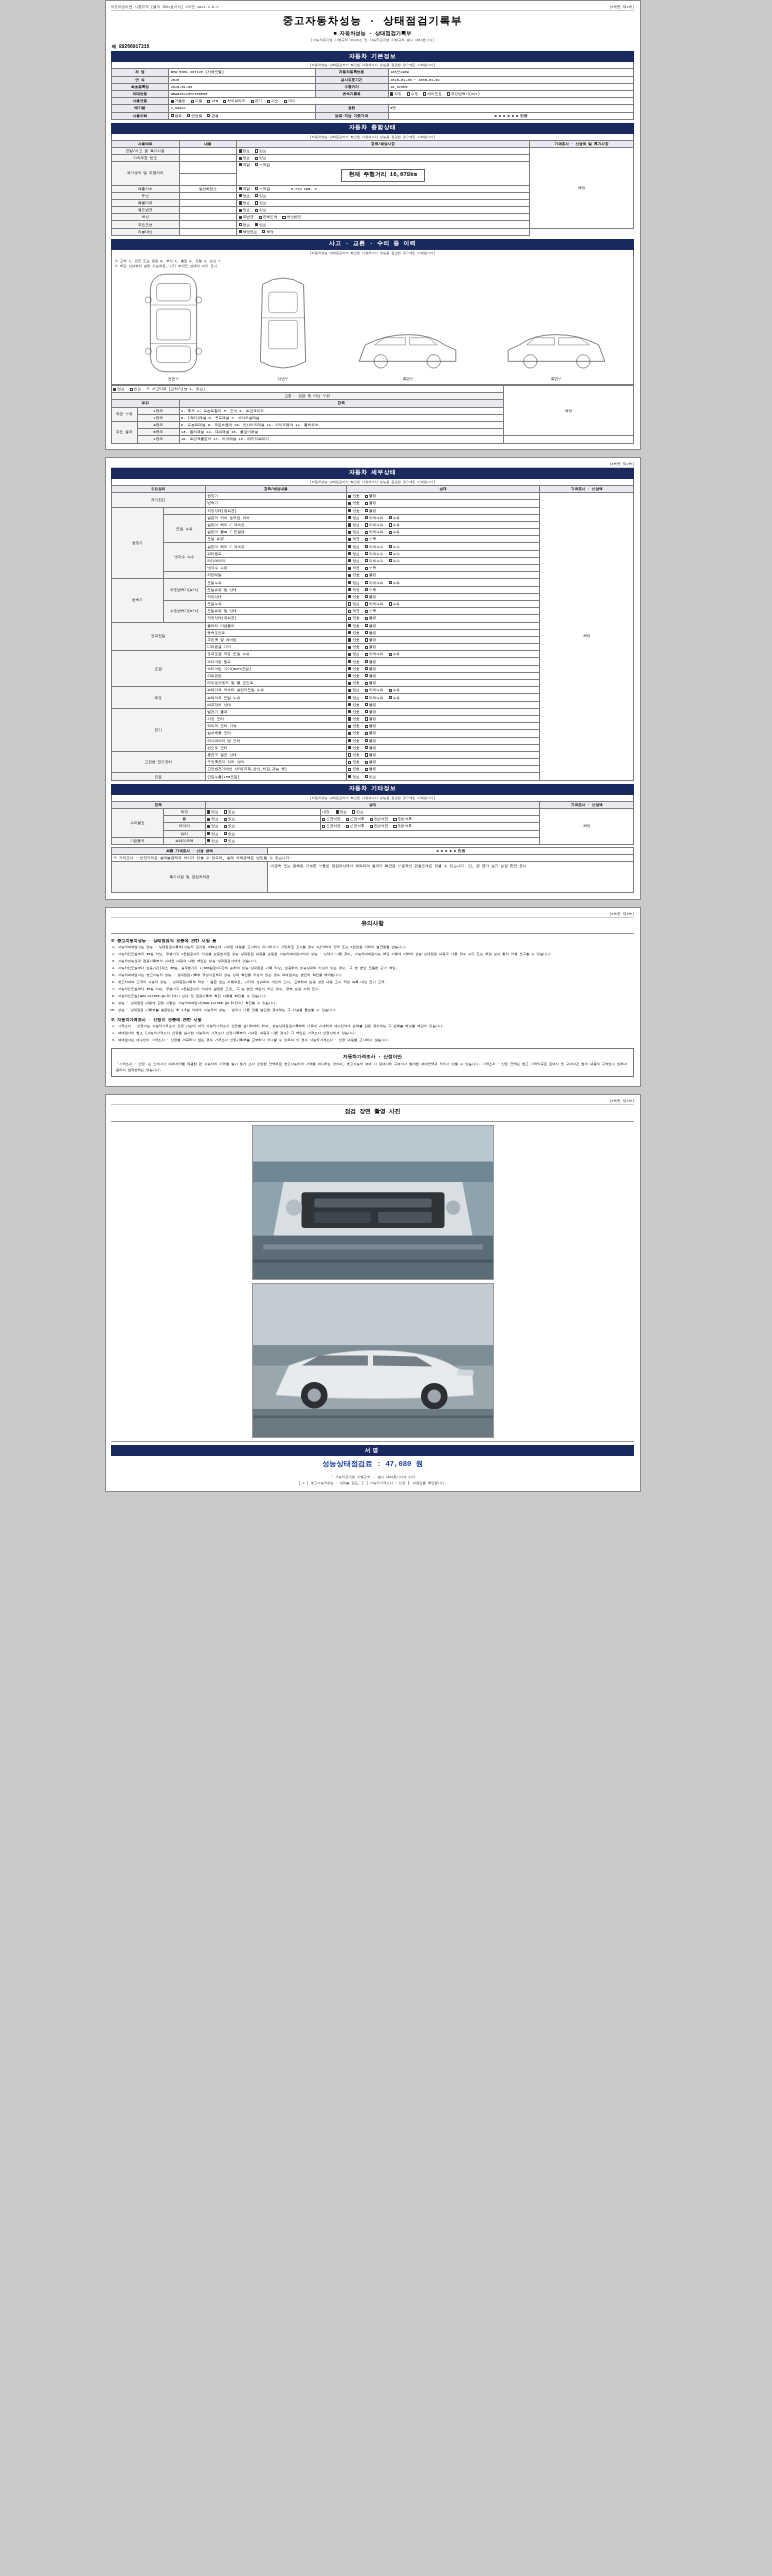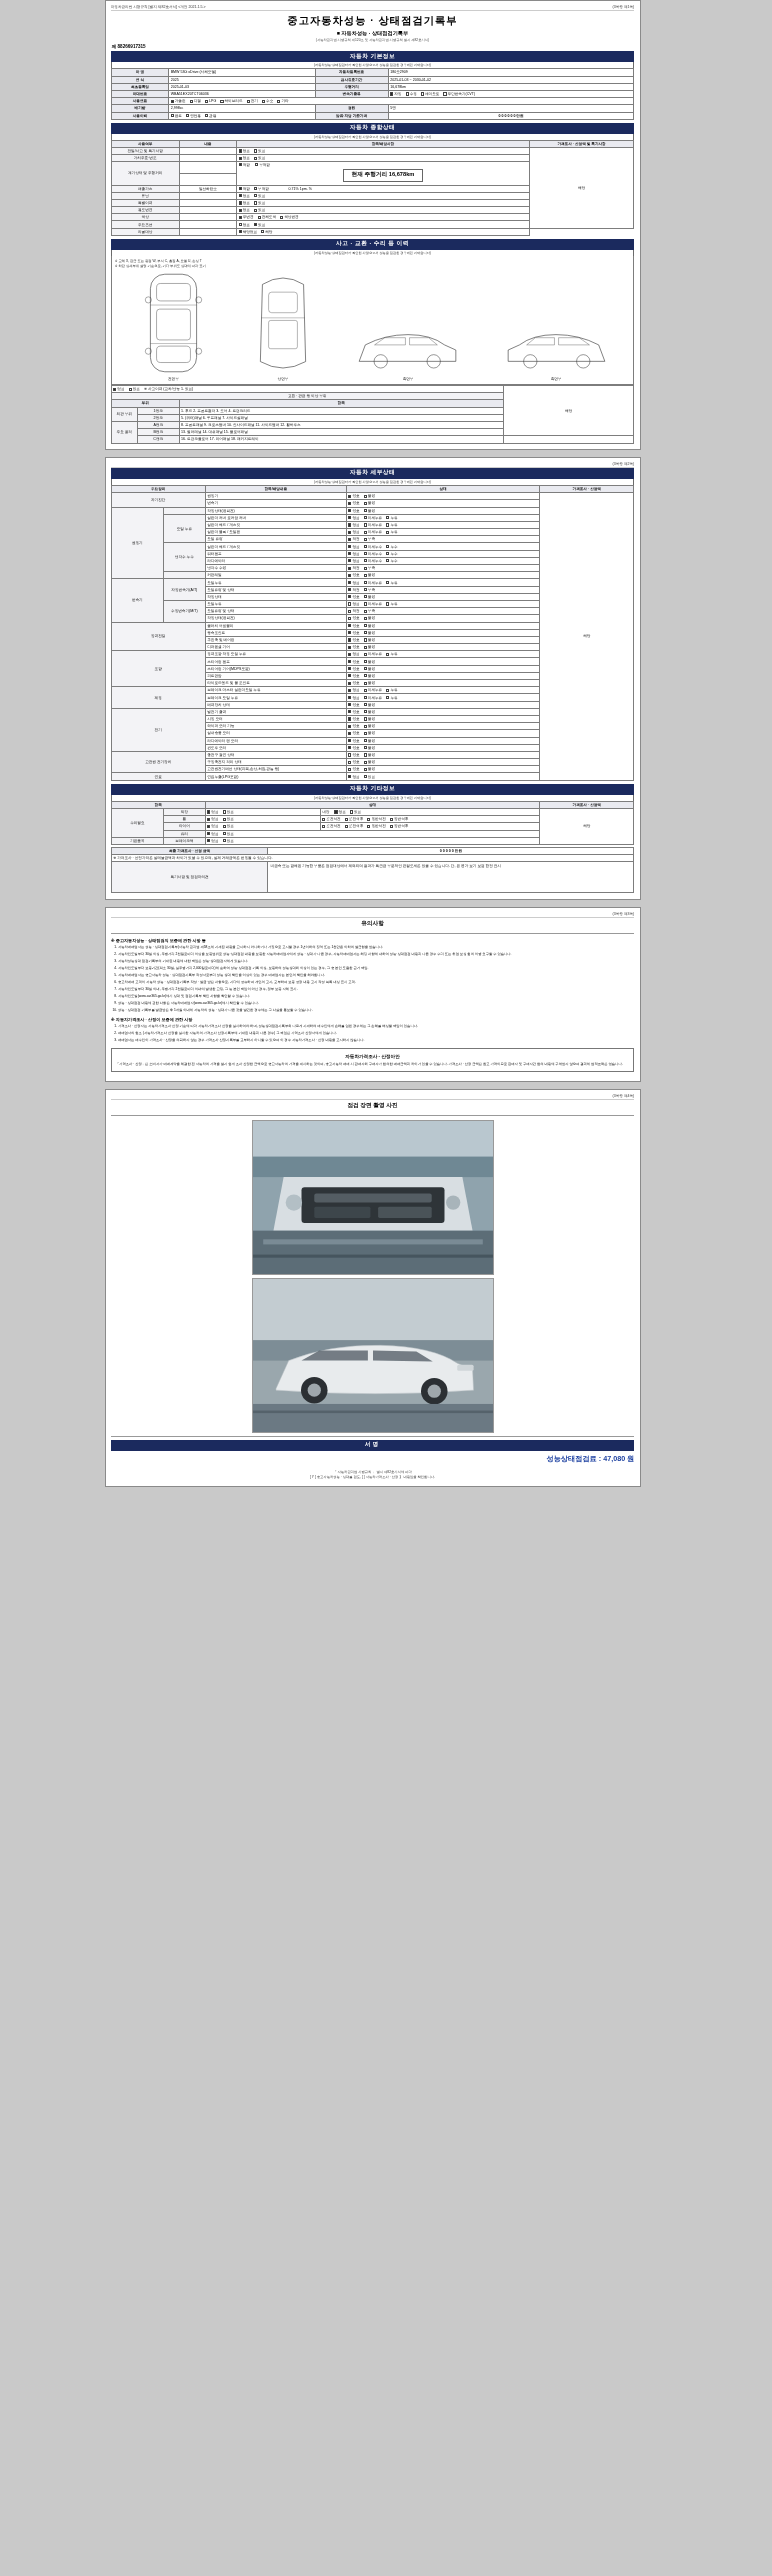--- a/index.html
+++ b/index.html
@@ -6,20 +6,21 @@
   html, body {
     margin: 0; padding: 0;
     background: #c9c9c9;
     font-family: "Liberation Sans", "DejaVu Sans", sans-serif;
   }
   body { width: 773px; }
   .page {
     width: 745px;
     background: #c9c9c9;
     padding: 0 0 5.2px 0;
+    font-family: Liberation Mono, monospace;
   }
   .sheet {
     width: 536px;
     margin: 0 auto 7.2px auto;
     background: #ffffff;
     border: 0.5px solid #8a8a8a;
     padding: 4.1px 5.2px 5.2px 5.2px;
     position: relative;
   }
   .xtiny { font-size: 3.3px; }
@@ -74,21 +75,21 @@
   .cars { display: flex; justify-content: space-around; align-items: flex-end; }
   .carcell { text-align: center; font-size: 3.6px; }
   .carcell svg { display: block; margin: 0 auto; }
   .note-list { font-size: 3.3px; line-height: 1.5; color: #222; }
   
   .photo {
     width: 242px; height: 155px; margin: 3.1px auto; display: block;
     border: 0.5px solid #999; overflow: hidden; position: relative;
   }
   .price {
-    text-align: right; font-size: 7.2px; font-weight: bold; color: #1b3fa0; padding: 3.1px 0;
+    text-align: center; font-size: 7.2px; font-weight: bold; color: #1b3fa0; padding: 3.1px 0;
   }
   .sign-band {
     background: #1b2a5e; color: #fff; text-align: center; font-size: 5.7px;
     font-weight: bold; padding: 1.5px 0; letter-spacing: 2.1px;
   }
   .footer-note { text-align: center; font-size: 3.3px; color: #333; padding-top: 3.1px; line-height: 1.6; }
   .warn-box { border: 0.5px solid #777; padding: 3.1px 4.1px; margin: 4.1px 0; font-size: 3.3px; line-height: 1.6; }
   .warn-title { text-align: center; font-weight: bold; font-size: 4.6px; padding: 1px 0 2.1px 0; }
   ol.terms { margin: 0; padding-left: 7.2px; font-size: 3.3px; line-height: 1.65; }
   ol.terms > li { margin-bottom: 1.5px; }

